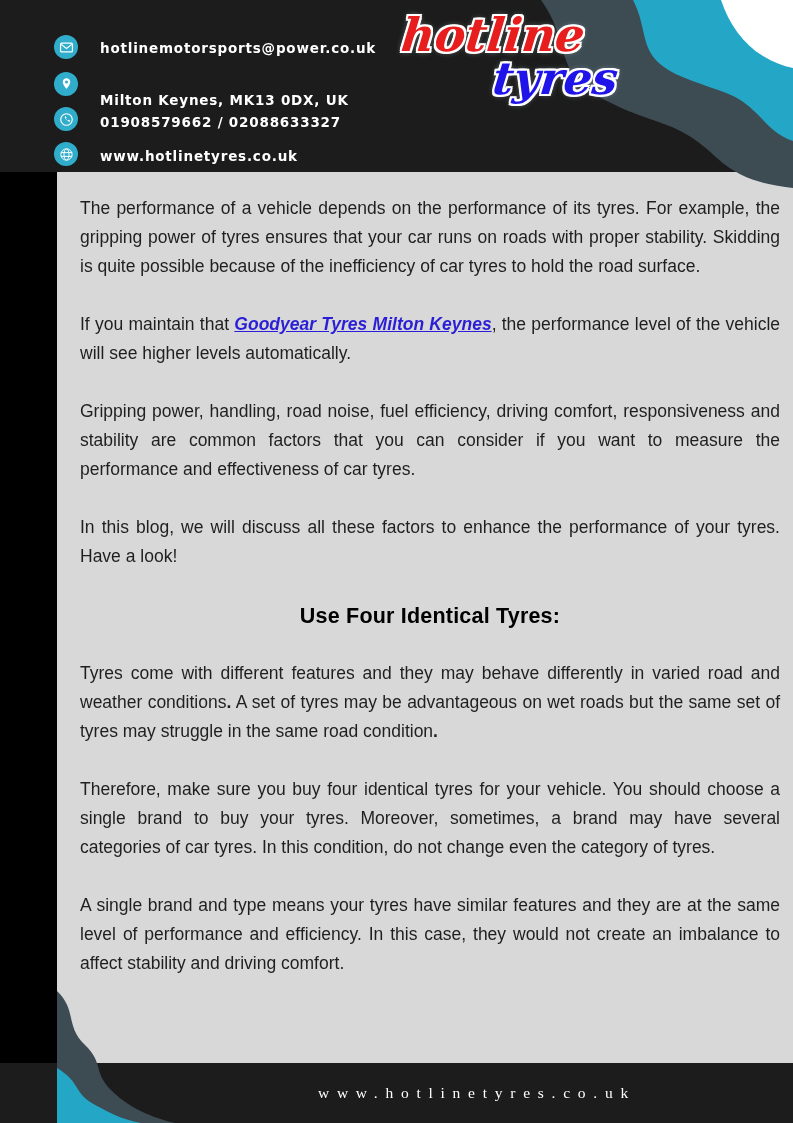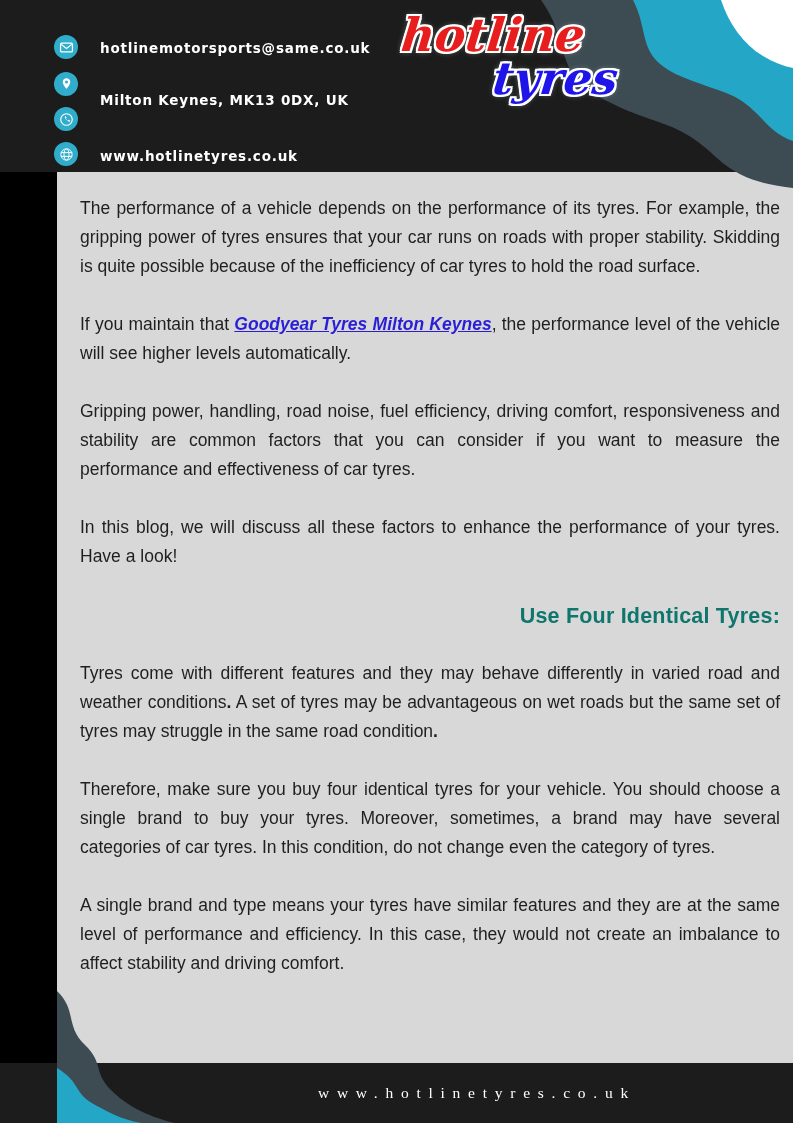--- a/index.html
+++ b/index.html
@@ -24,22 +24,22 @@
         font-family:"DejaVu Serif",serif;font-style:italic;font-weight:bold;transform:skewX(-6deg);}
   .logo span{position:absolute;white-space:nowrap;
     text-shadow:-2px -2px 0 #fff,2px -2px 0 #fff,-2px 2px 0 #fff,2px 2px 0 #fff,
                 0 -2px 0 #fff,0 2px 0 #fff,-2px 0 0 #fff,2px 0 0 #fff,0 0 6px #9aa;}
   .logo-word1{top:2px;left:6px;font-size:46px;color:#e81e1e;}
   .logo-word2{top:46px;left:102px;font-size:45px;color:#2015e8;}
   
   .article{position:absolute;top:178px;left:80px;width:700px;z-index:2;
            color:#1f1f1f;font-size:17.5px;line-height:29px;text-align:justify;}
   .article p{margin:16px 0 29px 0;}
-  .article h2{margin:30px 0 28px 0;font-size:21.5px;line-height:30px;color:#0f766e;
-              font-weight:700;text-align:right;letter-spacing:0.2px;}
+  .article h2{margin:30px 0 28px 0;font-size:21.5px;line-height:30px;color:#000000;
+              font-weight:700;text-align:center;letter-spacing:0.2px;}
   .article a{color:#2a1fd6;font-weight:700;font-style:italic;}
   .seg-bold{font-weight:700;}
   
   .footer-bar{position:absolute;bottom:0;left:0;width:793px;height:60px;background:#1c1c1c;z-index:5;}
   .footer-text{position:absolute;bottom:0;left:57px;right:0;height:60px;z-index:7;
        display:flex;align-items:center;justify-content:center;padding-left:104px;box-sizing:border-box;
        color:#fff;font-family:"Liberation Serif",serif;font-size:15.5px;letter-spacing:0.5em;white-space:nowrap;}
 </style>
 </head>
 <body>
@@ -61,35 +61,36 @@
   </svg>
 
   <div class="contacts">
 
     <div class="c-icon" style="top:35px">
       <svg viewBox="0 0 24 24" fill="none" stroke="#fff" stroke-width="2">
         <rect x="2.5" y="5" width="19" height="14" rx="2"></rect>
           <polyline points="3.5,7 12,13.5 20.5,7"></polyline>
       </svg>
     </div>
-    <div class="c-text" style="top:40px">hotlinemotorsports@same.co.uk</div>
+    <div class="c-text" style="top:40px">hotlinemotorsports@power.co.uk</div>
 
     <div class="c-icon" style="top:72px">
       <svg viewBox="0 0 24 24" fill="#fff">
         <path d="M12 2C8.7 2 6 4.7 6 8c0 4.4 6 11 6 11s6-6.6 6-11c0-3.3-2.7-6-6-6zm0 8.3A2.4 2.4 0 1 1 12 5.5a2.4 2.4 0 0 1 0 4.8z"></path>
       </svg>
     </div>
     <div class="c-text" style="top:92px">Milton Keynes, MK13 0DX, UK</div>
 
     <div class="c-icon" style="top:107px">
       <svg viewBox="0 0 24 24" fill="none" stroke="#fff" stroke-width="1.8">
         <circle cx="12" cy="12" r="9.2"></circle>
         <path fill="#fff" stroke="none" d="M9.2 8.2c.5 1.6 1.5 3.3 2.9 4.7 1.4 1.4 3.1 2.4 4.7 2.9l1-1.3c.2-.3.1-.7-.2-.9l-1.9-1c-.3-.1-.6-.1-.8.1l-.8.8c-1-.5-2.6-2.1-3.1-3.1l.8-.8c.2-.2.3-.5.1-.8l-1-1.9c-.2-.3-.6-.4-.9-.2l-.8 1.5z"></path>
       </svg>
     </div>
+    <div class="c-text" style="top:114px">01908579662 / 02088633327</div>
 
     <div class="c-icon" style="top:142px">
       <svg viewBox="0 0 24 24" fill="none" stroke="#fff" stroke-width="1.6">
         <circle cx="12" cy="12" r="9"></circle>
           <ellipse cx="12" cy="12" rx="4" ry="9"></ellipse>
         <line x1="3" y1="9" x2="21" y2="9"></line>
           <line x1="3" y1="15" x2="21" y2="15"></line>
       </svg>
     </div>
     <div class="c-text" style="top:148px">www.hotlinetyres.co.uk</div>

